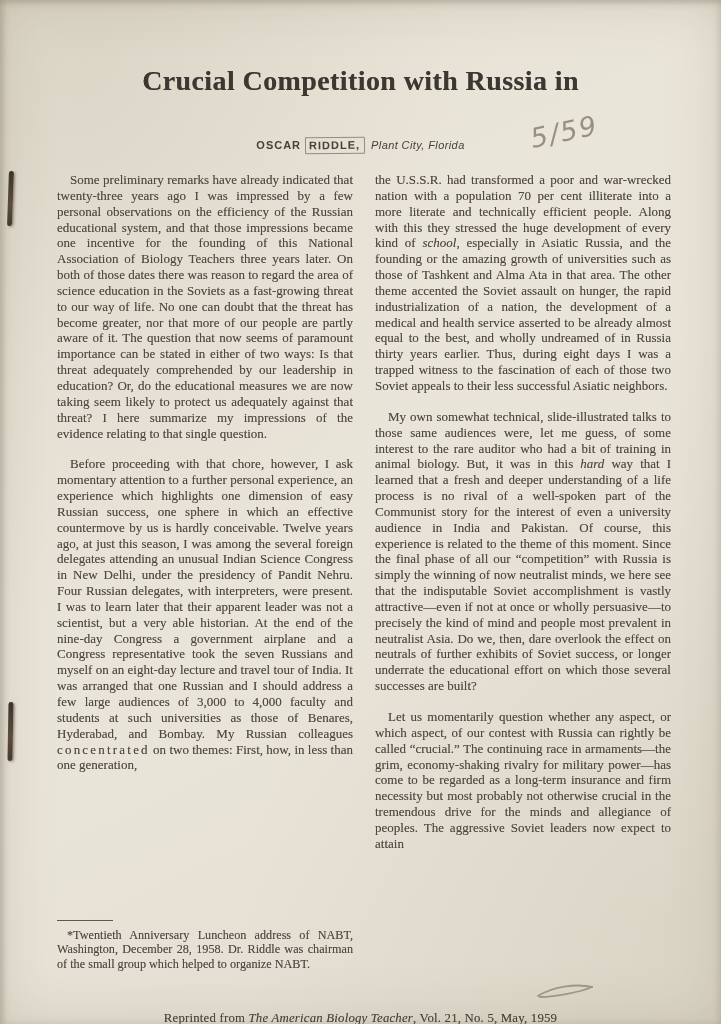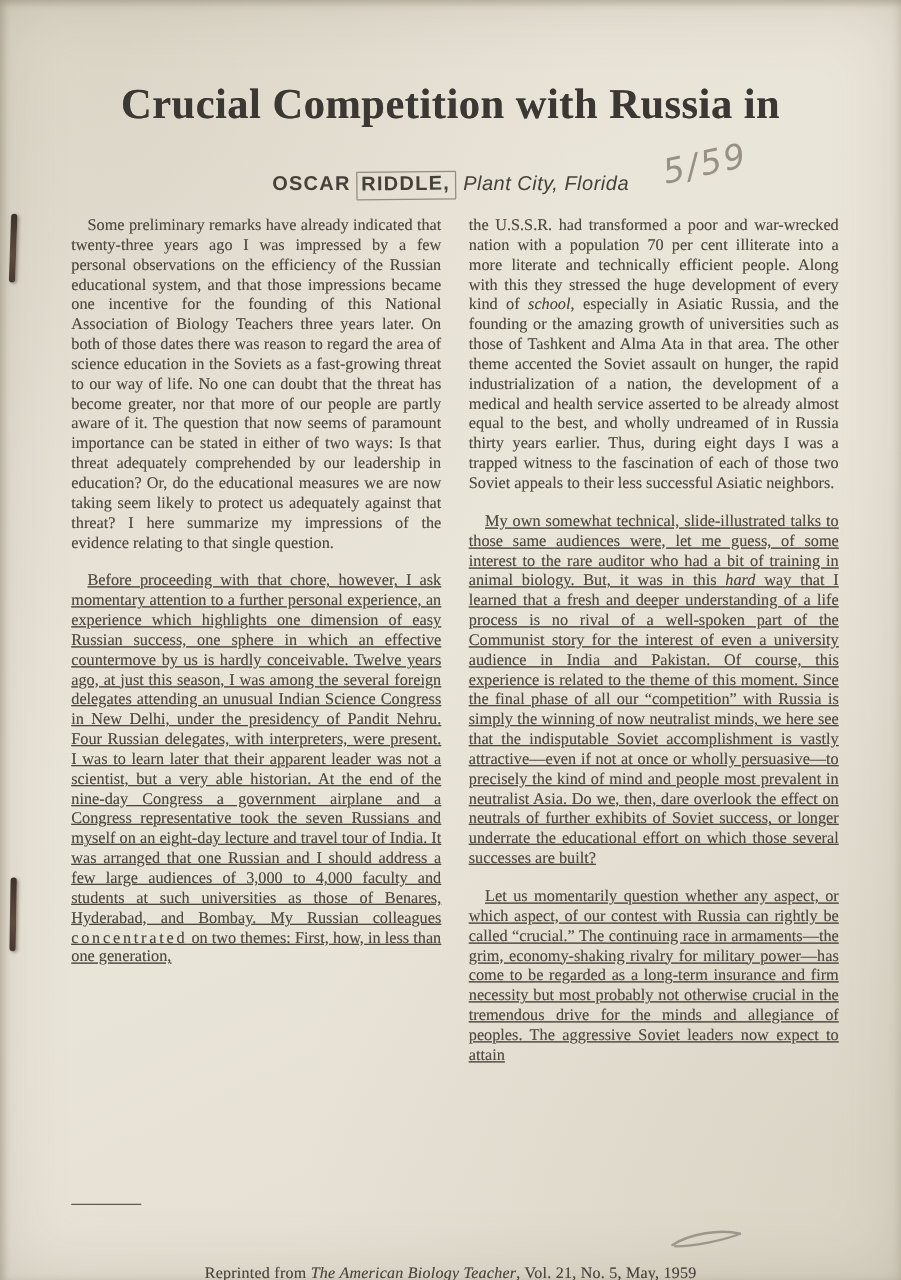--- a/index.html
+++ b/index.html
@@ -28,27 +28,27 @@
     position: absolute; left: 8px; width: 5px; border-radius: 3px;
     background: linear-gradient(180deg, #3e332b, #5c4c3f 60%, #463931);
     box-shadow: 1.5px 1px 2.5px rgba(95,85,68,0.55);
   }
   .staple-top { top: 171px; height: 55px; transform: rotate(2deg); }
   .staple-bottom { top: 702px; height: 59px; transform: rotate(1deg); }
   
   .title-block { position: absolute; top: 64px; left: 0; right: 0; text-align: center; }
   .title {
     margin: 0; font-family: "Liberation Serif", serif; font-weight: 700;
-    font-size: 34px; line-height: 1.2; color: #3b3732; letter-spacing: 0.4px;
+    font-size: 28px; line-height: 1.2; color: #3b3732; letter-spacing: 0.4px;
     text-shadow: 0 0 0.4px rgba(59,55,50,0.6);
   }
   .t-line { display: block; }
   .byline {
     position: absolute; top: 137px; left: 0; right: 0; text-align: center;
-    font-family: "Liberation Sans", sans-serif; font-size: 16px;
+    font-family: "Liberation Sans", sans-serif; font-size: 11px;
     color: #45413a; letter-spacing: 1px; font-weight: 700;
   }
   .pencil-box {
     display: inline-block; border: 1.5px solid rgba(133,125,112,0.85);
     border-radius: 1px; padding: 1px 4px 2px 3px; margin: 0 1px 0 4px;
     transform: rotate(-0.6deg);
   }
   .affiliation { font-style: italic; font-weight: 400; letter-spacing: 0.4px; margin-left: 5px; }
   .handwritten {
     position: absolute; top: 116px; left: 530px;
@@ -56,21 +56,21 @@
     font-size: 27px; color: #8f887b; transform: rotate(-12deg); opacity: 0.9;
     letter-spacing: 2px;
   }
   
   .columns { position: absolute; top: 172px; left: 57px; width: 614px; display: flex; gap: 22px; }
   .col {
     width: 296px; text-align: justify; font-size: 13px; line-height: 15.85px;
     color: #4e4840; text-shadow: 0 0 0.35px rgba(78,72,64,0.45);
   }
   .para { margin: 0; }
-  .para + .para { margin-top: 15px; text-decoration: underline; }
+  .para + .para { margin-top: 15px; }
   .ind { text-indent: 13px; }
   .it { font-style: italic; }
   .lsp { letter-spacing: 2.2px; }
   .col-left { height: 799px; display: flex; flex-direction: column; gap: 44px; }
   .footnote-block { margin-top: auto; }
   .footnote-rule { width: 56px; height: 0; border-top: 1.3px solid #5f594f; margin: 0 0 7px 0; }
   .footnote-block .para { font-size: 12.2px; line-height: 14.4px; text-indent: 10px; margin: 0; }
   
   .footer {
     position: absolute; top: 975px; left: 0; right: 0; text-align: center;
@@ -102,20 +102,23 @@
   <div class="handwritten">5/59</div>
 
   <main class="columns">
     <section class="col col-left">
       <div class="col-text">
           <p class="para ind"><span>Some preliminary remarks have already indicated that twenty-three years ago I was impressed by a few personal observations on the efficiency of the Russian educational system, and that those impressions became one incentive for the founding of this National Association of Biology Teachers three years later. On both of those dates there was reason to regard the area of science education in the Soviets as a fast-growing threat to our way of life. No one can doubt that the threat has become greater, nor that more of our people are partly aware of it. The question that now seems of paramount importance can be stated in either of two ways: Is that threat adequately comprehended by our leadership in education? Or, do the educational measures we are now taking seem likely to protect us adequately against that threat? I here summarize my impressions of the evidence relating to that single question.</span></p>
           <p class="para ind"><span>Before proceeding with that chore, however, I ask momentary attention to a further personal experience, an experience which highlights one dimension of easy Russian success, one sphere in which an effective countermove by us is hardly conceivable. Twelve years ago, at just this season, I was among the several foreign delegates attending an unusual Indian Science Congress in New Delhi, under the presidency of Pandit Nehru. Four Russian delegates, with interpreters, were present. I was to learn later that their apparent leader was not a scientist, but a very able historian. At the end of the nine-day Congress a government airplane and a Congress representative took the seven Russians and myself on an eight-day lecture and travel tour of India. It was arranged that one Russian and I should address a few large audiences of 3,000 to 4,000 faculty and students at such universities as those of Benares, Hyderabad, and Bombay. My Russian colleagues </span><span class="lsp">concentrated</span><span> on two themes: First, how, in less than one generation,</span></p>
         </div>
       <div class="footnote-block">
         <div class="footnote-rule"></div>
+        <div>
+            <p class="para"><span>*Twentieth Anniversary Luncheon address of NABT, Washington, December 28, 1958. Dr. Riddle was chairman of the small group which helped to organize NABT.</span></p>
+          </div>
       </div>
     </section>
     <section class="col col-right">
         <p class="para"><span>the U.S.S.R. had transformed a poor and war-wrecked nation with a population 70 per cent illiterate into a more literate and technically efficient people. Along with this they stressed the huge development of every kind of </span><span class="it">school</span><span>, especially in Asiatic Russia, and the founding or the amazing growth of universities such as those of Tashkent and Alma Ata in that area. The other theme accented the Soviet assault on hunger, the rapid industrialization of a nation, the development of a medical and health service asserted to be already almost equal to the best, and wholly undreamed of in Russia thirty years earlier. Thus, during eight days I was a trapped witness to the fascination of each of those two Soviet appeals to their less successful Asiatic neighbors.</span></p>
         <p class="para ind"><span>My own somewhat technical, slide-illustrated talks to those same audiences were, let me guess, of some interest to the rare auditor who had a bit of training in animal biology. But, it was in this </span><span class="it">hard</span><span> way that I learned that a fresh and deeper understanding of a life process is no rival of a well-spoken part of the Communist story for the interest of even a university audience in India and Pakistan. Of course, this experience is related to the theme of this moment. Since the final phase of all our “competition” with Russia is simply the winning of now neutralist minds, we here see that the indisputable Soviet accomplishment is vastly attractive—even if not at once or wholly persuasive—to precisely the kind of mind and people most prevalent in neutralist Asia. Do we, then, dare overlook the effect on neutrals of further exhibits of Soviet success, or longer underrate the educational effort on which those several successes are built?</span></p>
         <p class="para ind"><span>Let us momentarily question whether any aspect, or which aspect, of our contest with Russia can rightly be called “crucial.” The continuing race in armaments—the grim, economy-shaking rivalry for military power—has come to be regarded as a long-term insurance and firm necessity but most probably not otherwise crucial in the tremendous drive for the minds and allegiance of peoples. The aggressive Soviet leaders now expect to attain</span></p>
       </section>
   </main>
 
   <footer class="footer">

